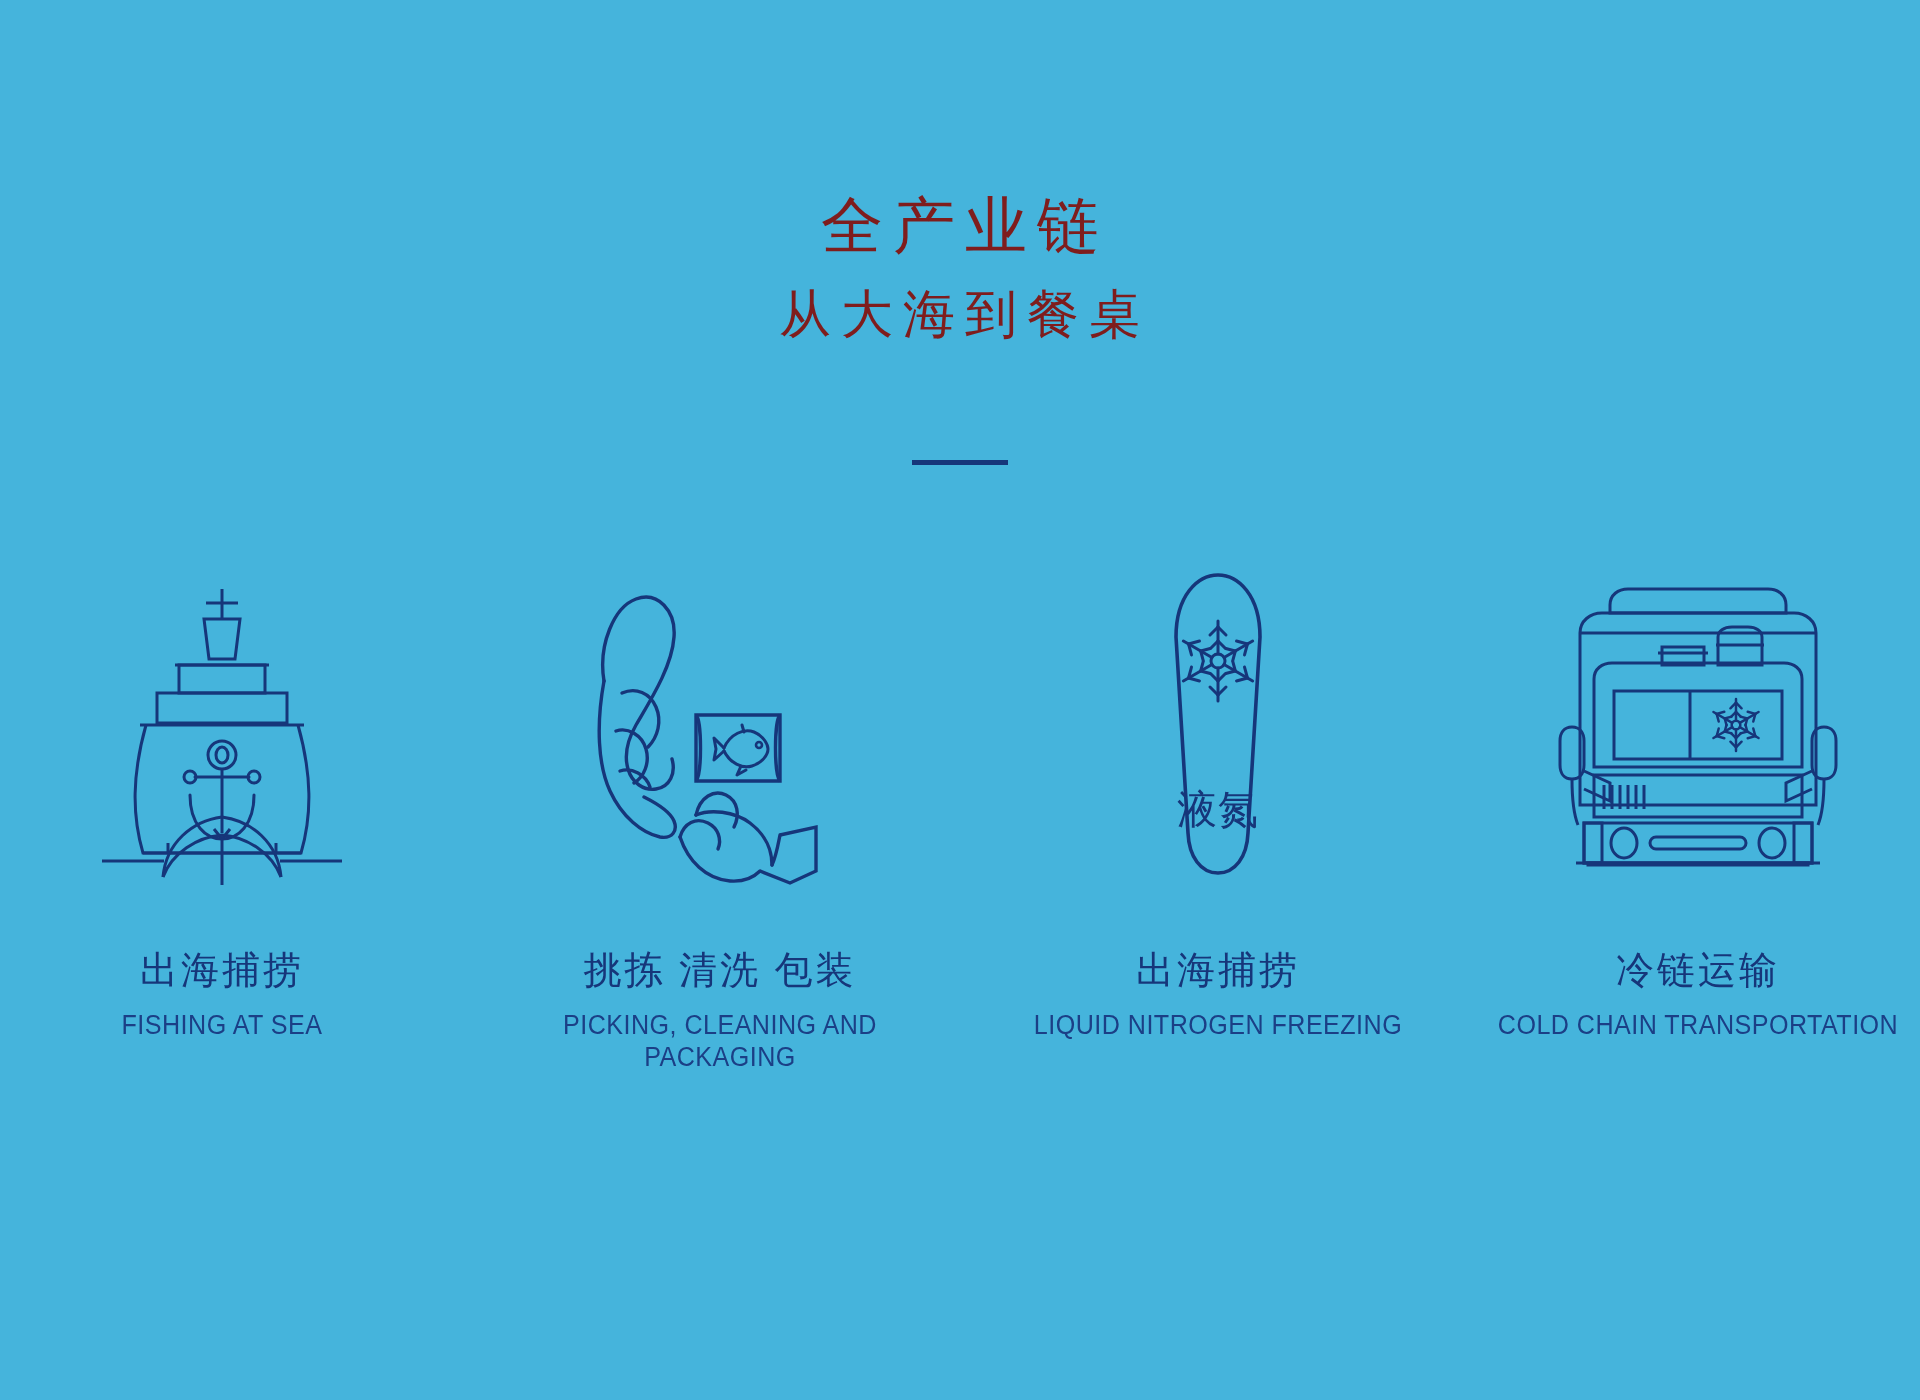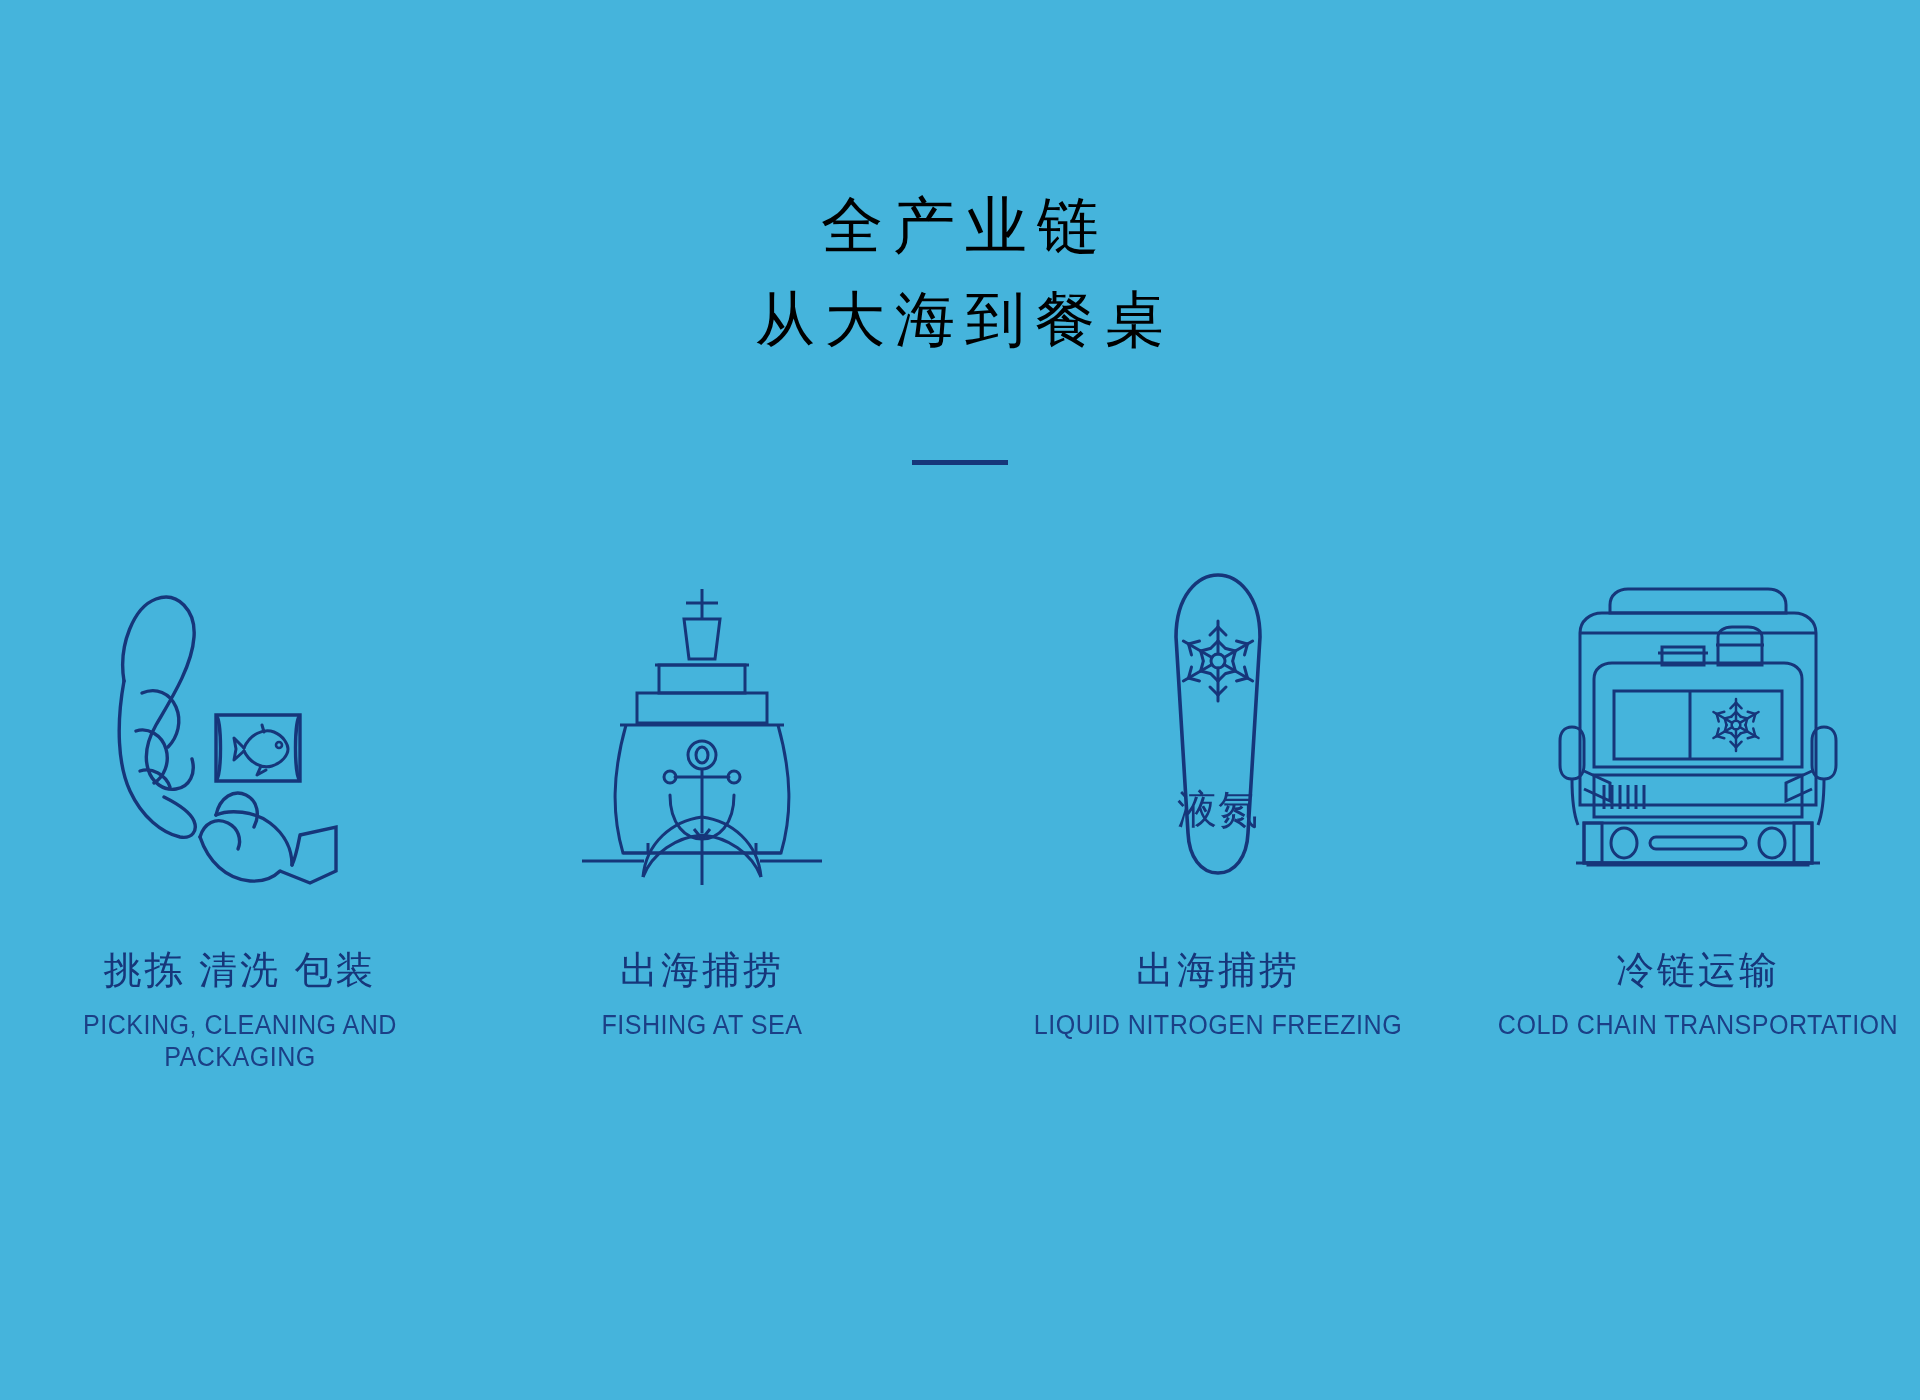--- a/index.html
+++ b/index.html
@@ -16,29 +16,29 @@
   }
 
   
   .title-block{
     position:absolute;
     top:178px; left:0; width:1920px;
     text-align:center;
   }
   .title-line{
     display:block;
-    color:#000000;
-    font-family:Liberation Serif, serif;
+    color:#7f1d1d;
+    font-family:Liberation Sans, sans-serif;
     font-size:62px;
     letter-spacing:10px;
     line-height:1.55;
     text-indent:10px;
     font-weight:400;
   }
-  .title-line.l2{ font-size:60px; }
+  .title-line.l2{ font-size:52px; }
 
   .divider{
     position:absolute;
     top:460px; left:50%;
     transform:translateX(-50%);
     width:96px; height:5px;
     background:#16367a;
   }
 
   
@@ -107,63 +107,20 @@
 <div id="stage">
 
   <div class="title-block">
     <span class="title-line l1">全产业链</span>
     <span class="title-line l2">从大海到餐桌</span>
   </div>
   <div class="divider"></div>
 
   <div class="columns">
 
-    <div class="col col-2">
-      <div class="icon-wrap">
-        <svg width="260" height="300" viewBox="0 0 260 300">
-
-          <g>
-            <path class="ln" d="M20 96 C14 60 30 22 52 14 C74 6 92 26 90 52 C88 82 66 116 52 140
-                                 C44 154 40 170 44 184 C48 198 60 206 72 204 C86 202 92 188 88 174" stroke-width="3.4"></path>
-            <path class="ln" d="M20 96 C12 140 14 180 26 206 C38 232 58 248 76 252
-                                 C88 254 94 246 90 236 C86 226 72 218 60 212" stroke-width="3.4"></path>
-            <path class="ln" d="M38 108 C52 102 66 108 72 122 C78 136 74 152 64 162" stroke-width="3.4"></path>
-            <path class="ln" d="M32 146 C44 142 58 150 62 164 C66 178 60 192 50 198" stroke-width="3.4"></path>
-            <path class="ln" d="M36 186 C48 182 62 190 66 202" stroke-width="3.4"></path>
-          </g>
-
-          <g>
-            <path class="lnsq" d="M112 130 L196 130 L196 196 L112 196 Z" stroke-width="3.4"></path>
-            <path class="lnsq" d="M112 130 C118 136 118 190 112 196" stroke-width="3.4"></path>
-            <path class="lnsq" d="M196 130 C190 136 190 190 196 196" stroke-width="3.4"></path>
-
-            <path class="ln" d="M140 163 C146 149 160 143 170 147 C180 151 184 160 184 164
-                                 C184 170 178 178 168 181 C158 184 146 178 140 166" stroke-width="3"></path>
-            <path class="ln" d="M140 163 L130 153 L132 164 L130 175 L140 166" stroke-width="3"></path>
-            <path class="ln" d="M160 147 L158 140" stroke-width="3"></path>
-            <path class="ln" d="M157 181 L153 190 L162 185" stroke-width="3"></path>
-            <circle class="ln" cx="175" cy="160" r="3" stroke-width="2.6"></circle>
-          </g>
-
-          <g>
-            <path class="ln" d="M112 230 C116 212 130 204 142 210 C154 216 156 230 150 242" stroke-width="3.4"></path>
-            <path class="ln" d="M96 252 C100 238 112 232 124 238 C134 243 138 254 134 264" stroke-width="3.4"></path>
-            <path class="ln" d="M112 230 C126 224 150 226 166 238 C182 250 188 266 188 280" stroke-width="3.4"></path>
-            <path class="ln" d="M96 252 C104 276 122 294 146 296 C160 297 170 292 176 286" stroke-width="3.4"></path>
-            <path class="lnsq" d="M176 286 L206 298 L232 286 L232 242 L196 250" stroke-width="3.4"></path>
-            <path class="ln" d="M188 280 C192 272 194 260 196 250" stroke-width="3.4"></path>
-          </g>
-        </svg>
-      </div>
-      <div class="caption">
-        <span class="cap-cn">挑拣 清洗 包装</span>
-        <span class="cap-en">PICKING, CLEANING AND PACKAGING</span>
-      </div>
-    </div>
-
     <div class="col col-1">
       <div class="icon-wrap">
         <svg width="240" height="300" viewBox="0 0 240 300">
 
           <line class="lnsq" x1="120" y1="4" x2="120" y2="34" stroke-width="3"></line>
           <line class="lnsq" x1="104" y1="18" x2="136" y2="18" stroke-width="3"></line>
 
           <path class="lnsq" d="M102 34 L138 34 L133 74 L107 74 Z" stroke-width="3"></path>
 
           <rect class="lnsq" x="77" y="80" width="86" height="28" stroke-width="3"></rect>
@@ -197,20 +154,63 @@
           <line class="lnsq" x1="0" y1="276" x2="62" y2="276" stroke-width="3"></line>
           <line class="lnsq" x1="178" y1="276" x2="240" y2="276" stroke-width="3"></line>
         </svg>
       </div>
       <div class="caption">
         <span class="cap-cn">出海捕捞</span>
         <span class="cap-en">FISHING AT SEA</span>
       </div>
     </div>
 
+    <div class="col col-2">
+      <div class="icon-wrap">
+        <svg width="260" height="300" viewBox="0 0 260 300">
+
+          <g>
+            <path class="ln" d="M20 96 C14 60 30 22 52 14 C74 6 92 26 90 52 C88 82 66 116 52 140
+                                 C44 154 40 170 44 184 C48 198 60 206 72 204 C86 202 92 188 88 174" stroke-width="3.4"></path>
+            <path class="ln" d="M20 96 C12 140 14 180 26 206 C38 232 58 248 76 252
+                                 C88 254 94 246 90 236 C86 226 72 218 60 212" stroke-width="3.4"></path>
+            <path class="ln" d="M38 108 C52 102 66 108 72 122 C78 136 74 152 64 162" stroke-width="3.4"></path>
+            <path class="ln" d="M32 146 C44 142 58 150 62 164 C66 178 60 192 50 198" stroke-width="3.4"></path>
+            <path class="ln" d="M36 186 C48 182 62 190 66 202" stroke-width="3.4"></path>
+          </g>
+
+          <g>
+            <path class="lnsq" d="M112 130 L196 130 L196 196 L112 196 Z" stroke-width="3.4"></path>
+            <path class="lnsq" d="M112 130 C118 136 118 190 112 196" stroke-width="3.4"></path>
+            <path class="lnsq" d="M196 130 C190 136 190 190 196 196" stroke-width="3.4"></path>
+
+            <path class="ln" d="M140 163 C146 149 160 143 170 147 C180 151 184 160 184 164
+                                 C184 170 178 178 168 181 C158 184 146 178 140 166" stroke-width="3"></path>
+            <path class="ln" d="M140 163 L130 153 L132 164 L130 175 L140 166" stroke-width="3"></path>
+            <path class="ln" d="M160 147 L158 140" stroke-width="3"></path>
+            <path class="ln" d="M157 181 L153 190 L162 185" stroke-width="3"></path>
+            <circle class="ln" cx="175" cy="160" r="3" stroke-width="2.6"></circle>
+          </g>
+
+          <g>
+            <path class="ln" d="M112 230 C116 212 130 204 142 210 C154 216 156 230 150 242" stroke-width="3.4"></path>
+            <path class="ln" d="M96 252 C100 238 112 232 124 238 C134 243 138 254 134 264" stroke-width="3.4"></path>
+            <path class="ln" d="M112 230 C126 224 150 226 166 238 C182 250 188 266 188 280" stroke-width="3.4"></path>
+            <path class="ln" d="M96 252 C104 276 122 294 146 296 C160 297 170 292 176 286" stroke-width="3.4"></path>
+            <path class="lnsq" d="M176 286 L206 298 L232 286 L232 242 L196 250" stroke-width="3.4"></path>
+            <path class="ln" d="M188 280 C192 272 194 260 196 250" stroke-width="3.4"></path>
+          </g>
+        </svg>
+      </div>
+      <div class="caption">
+        <span class="cap-cn">挑拣 清洗 包装</span>
+        <span class="cap-en">PICKING, CLEANING AND PACKAGING</span>
+      </div>
+    </div>
+
     <div class="col col-3">
       <div class="icon-wrap">
         <svg width="150" height="320" viewBox="0 0 150 320">
 
           <path class="ln" d="M33 72 C33 30 55 10 75 10 C95 10 117 30 117 72
                                L105 268 C104 292 92 308 75 308 C58 308 46 292 45 268 Z" stroke-width="3.6"></path>
 
           <g transform="translate(75,96)">
             <circle class="ln" cx="0" cy="0" r="7" stroke-width="3"></circle>
             <g stroke="#16367a" stroke-width="3" fill="none" stroke-linecap="round">

